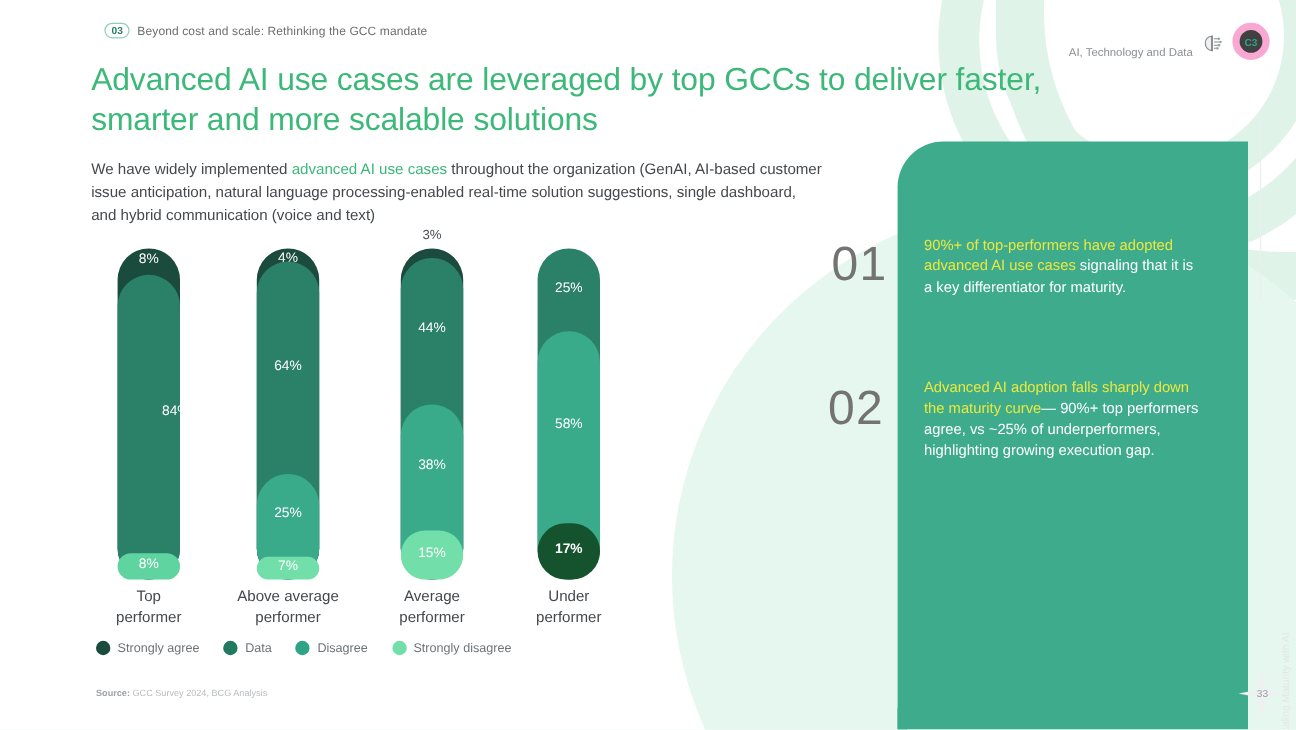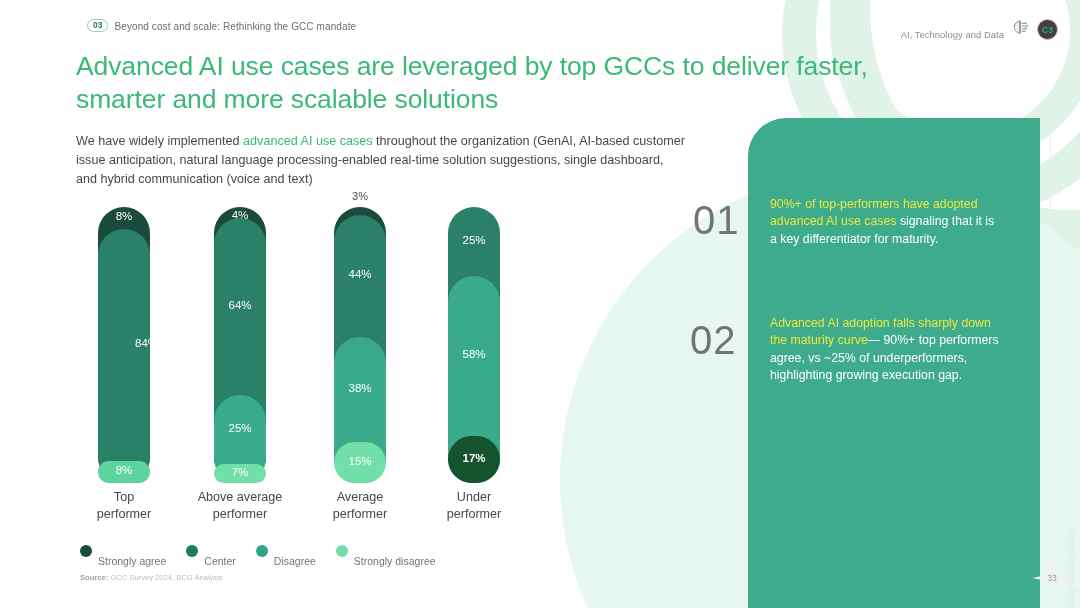--- a/index.html
+++ b/index.html
@@ -26,21 +26,21 @@
   .hdr{position:absolute;top:19px;left:87px;display:flex;align-items:flex-end;gap:6px;}
   .chip{
     border:1px solid #8fcfb4;border-radius:9px;padding:1px 5px;
     font-size:8.5px;font-weight:bold;color:#1f7a5f;line-height:1.1;
   }
   .hdr-txt{font-size:10px;color:#6b6f73;letter-spacing:.1px;}
 
   .hdr-right{position:absolute;top:19px;right:22px;display:flex;align-items:flex-end;gap:7px;}
   .hdr-right .lbl{font-size:9.5px;color:#8a8f93;}
   .c3{
-    width:19px;height:19px;border-radius:50%;border:1px solid #f9a8d4;
+    width:19px;height:19px;border-radius:50%;border:6px solid #f9a8d4;
     display:flex;align-items:center;justify-content:center;
     font-size:8.5px;color:#2da584;background:#404040;font-weight:bold;
   }
 
   
   h1.title{
     position:absolute;left:76px;top:50px;width:830px;margin:0;
     font-size:26.5px;line-height:1.26;font-weight:normal;color:#3cb878;
     letter-spacing:-.1px;
   }
@@ -66,21 +66,21 @@
   }
   .xlab{
     position:absolute;left:-18px;width:88px;text-align:center;top:296px;
     font-size:12.6px;color:#44484c;line-height:1.33;
   }
 
   
   .legend{position:absolute;left:80px;top:534px;display:flex;align-items:center;gap:9px;}
   .lg{display:flex;align-items:center;gap:6px;margin-right:11px;}
   .dot{width:12px;height:12px;border-radius:50%;display:block;}
-  .lg-t{font-size:10.5px;color:#6f7478;margin-top:21px;}
+  .lg-t{font-size:10.5px;color:#6f7478;}
 
   
   .source{
     position:absolute;left:80px;top:573px;font-size:7.6px;color:#b9bdc0;
   }
   .source b{color:#9ea2a6;}
 
   
   .panel{
     position:absolute;left:748px;top:118px;width:292px;height:490px;
@@ -215,21 +215,21 @@
       </div>
     </div>
 
   <div class="legend" id="legend">
       <div class="lg">
         <span class="dot" style="background: rgb(26, 75, 60);"></span>
         <span class="lg-t">Strongly agree</span>
       </div>
       <div class="lg">
         <span class="dot" style="background: rgb(31, 122, 95);"></span>
-        <span class="lg-t">Center</span>
+        <span class="lg-t">Data</span>
       </div>
       <div class="lg">
         <span class="dot" style="background: rgb(45, 165, 132);"></span>
         <span class="lg-t">Disagree</span>
       </div>
       <div class="lg">
         <span class="dot" style="background: rgb(114, 223, 171);"></span>
         <span class="lg-t">Strongly disagree</span>
       </div>
     </div>

